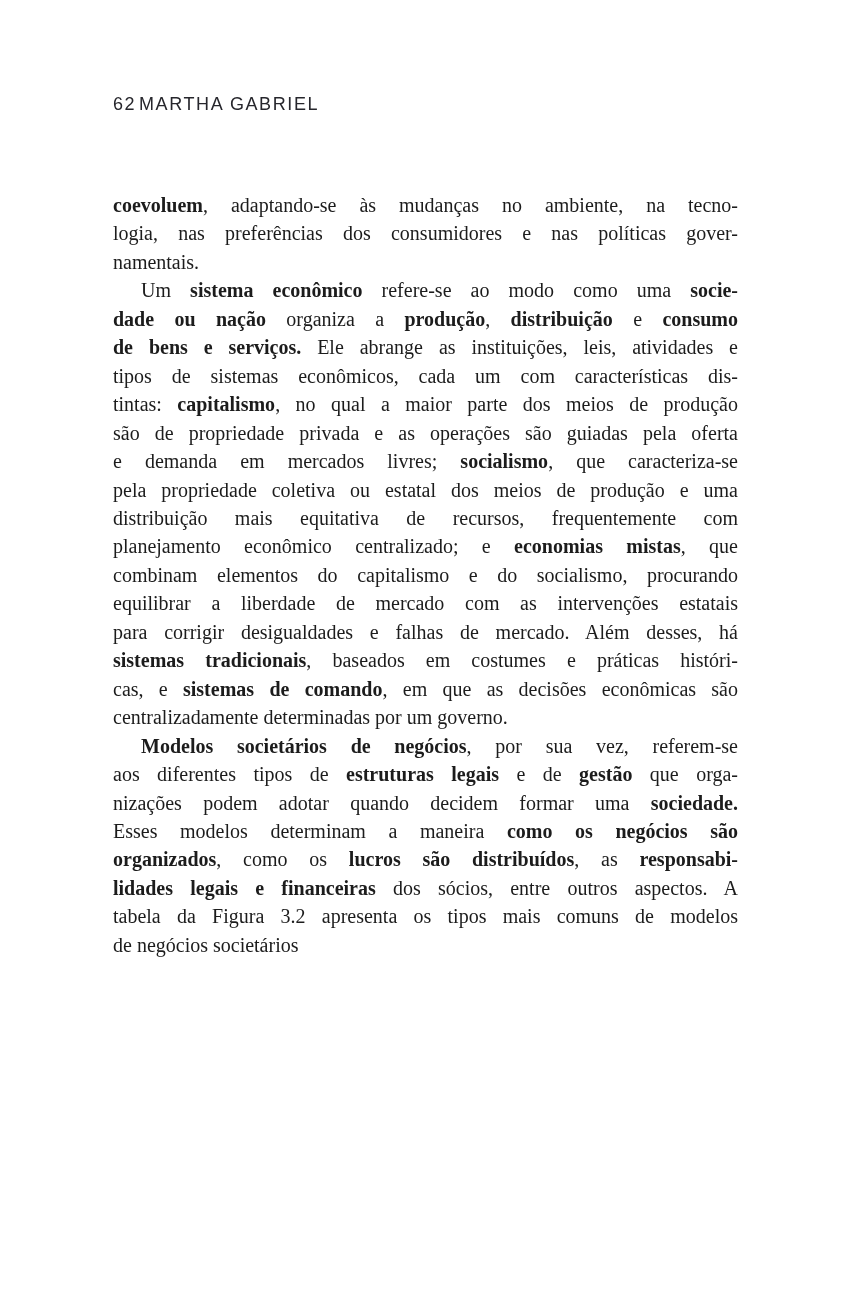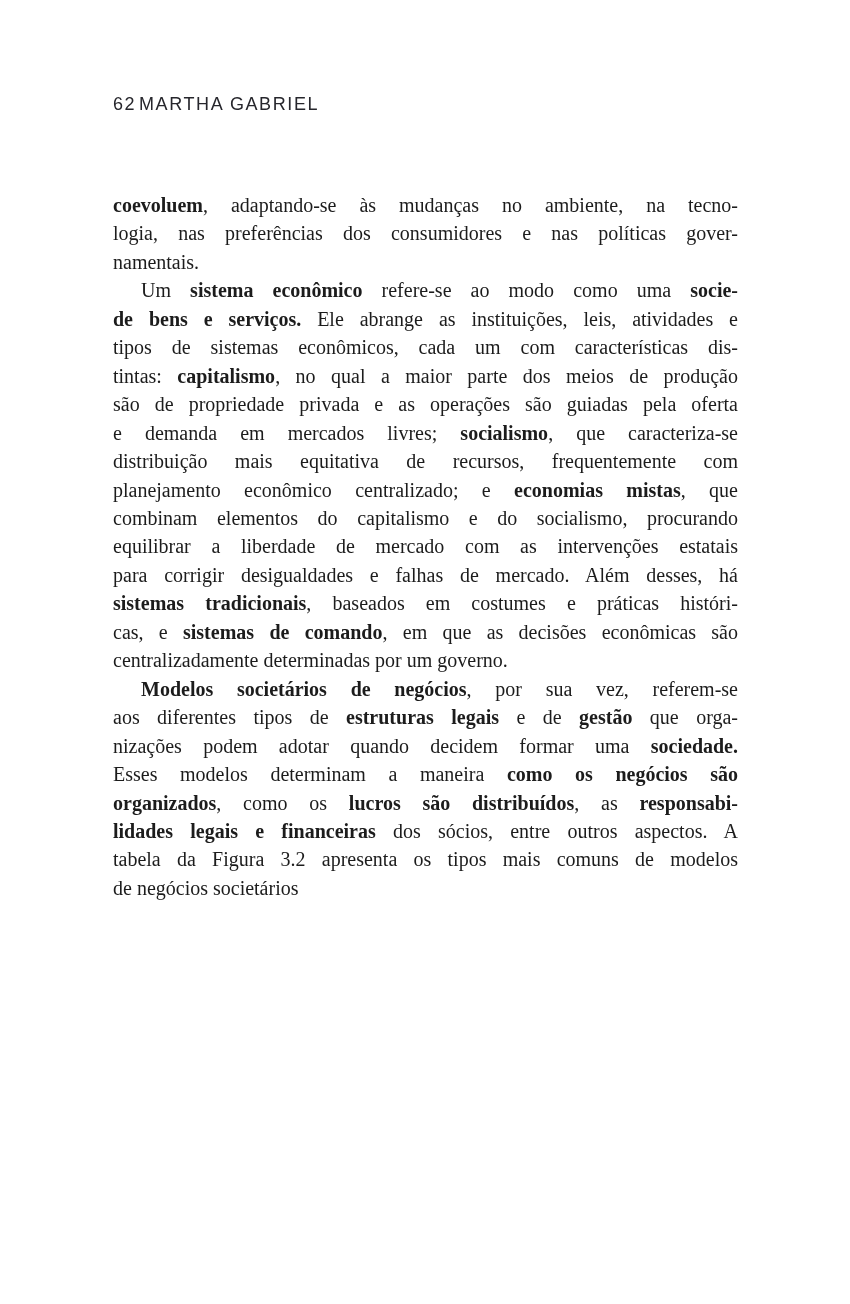--- a/index.html
+++ b/index.html
@@ -63,25 +63,27 @@
 <div class="page" style="background: rgb(255, 255, 255);">
   <div class="running-head" style="color: rgb(38, 38, 44);">
     <span class="folio">62</span>
     <span class="title">MARTHA GABRIEL</span>
   </div>
   <div class="body-text" style="color: rgb(28, 28, 28);">
       <div class="line"><span class="b">coevoluem</span><span class="r">, adaptando-se às mudanças no ambiente, na tecno-</span></div>
       <div class="line"><span class="r">logia, nas preferências dos consumidores e nas políticas gover-</span></div>
       <div class="line last"><span class="r">namentais.</span></div>
       <div class="line indent"><span class="r">Um </span><span class="b">sistema econômico</span><span class="r"> refere-se ao modo como uma </span><span class="b">socie-</span></div>
+      <div class="line"><span class="b">dade ou nação</span><span class="r"> organiza a </span><span class="b">produção</span><span class="r">, </span><span class="b">distribuição</span><span class="r"> e </span><span class="b">consumo</span></div>
       <div class="line"><span class="b">de bens e serviços.</span><span class="r"> Ele abrange as instituições, leis, atividades e</span></div>
       <div class="line"><span class="r">tipos de sistemas econômicos, cada um com características dis-</span></div>
       <div class="line"><span class="r">tintas: </span><span class="b">capitalismo</span><span class="r">, no qual a maior parte dos meios de produção</span></div>
       <div class="line"><span class="r">são de propriedade privada e as operações são guiadas pela oferta</span></div>
       <div class="line"><span class="r">e demanda em mercados livres; </span><span class="b">socialismo</span><span class="r">, que caracteriza-se</span></div>
+      <div class="line"><span class="r">pela propriedade coletiva ou estatal dos meios de produção e uma</span></div>
       <div class="line"><span class="r">distribuição mais equitativa de recursos, frequentemente com</span></div>
       <div class="line"><span class="r">planejamento econômico centralizado; e </span><span class="b">economias mistas</span><span class="r">, que</span></div>
       <div class="line"><span class="r">combinam elementos do capitalismo e do socialismo, procurando</span></div>
       <div class="line"><span class="r">equilibrar a liberdade de mercado com as intervenções estatais</span></div>
       <div class="line"><span class="r">para corrigir desigualdades e falhas de mercado. Além desses, há</span></div>
       <div class="line"><span class="b">sistemas tradicionais</span><span class="r">, baseados em costumes e práticas históri-</span></div>
       <div class="line"><span class="r">cas, e </span><span class="b">sistemas de comando</span><span class="r">, em que as decisões econômicas são</span></div>
       <div class="line last"><span class="r">centralizadamente determinadas por um governo.</span></div>
       <div class="line indent"><span class="b">Modelos societários de negócios</span><span class="r">, por sua vez, referem-se</span></div>
       <div class="line"><span class="r">aos diferentes tipos de </span><span class="b">estruturas legais</span><span class="r"> e de </span><span class="b">gestão</span><span class="r"> que orga-</span></div>

